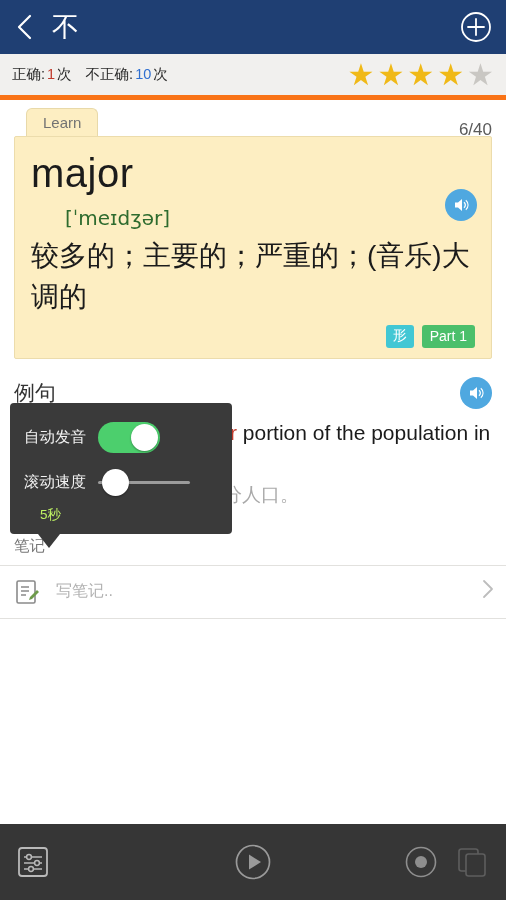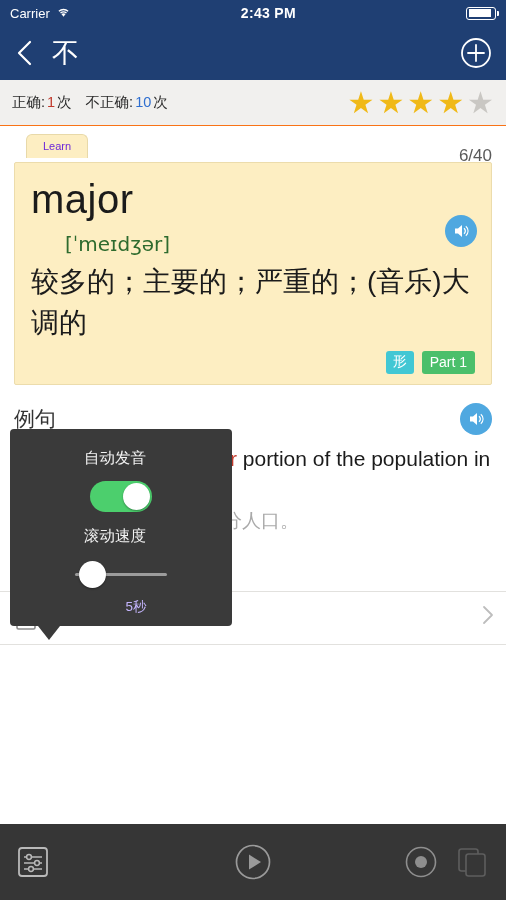--- a/index.html
+++ b/index.html
@@ -40,41 +40,41 @@
   .nav-title {
     position: absolute; left: 0; right: 0; text-align: center;
     font-size: 20px; font-weight: bold; letter-spacing: .4px;
     pointer-events: none;
   }
   .nav-right { margin-left: auto; display: flex; align-items: center; }
   .icon-btn { display: flex; align-items: center; justify-content: center; cursor: pointer; }
 
   
   .scorebar {
-    height: 46px; background: #f1f0ee; border-bottom: 1px solid #f97316;
+    height: 46px; background: #f1f0ee; border-bottom: 5px solid #f97316;
     display: flex; align-items: center; padding: 0 12px;
     font-size: 14.5px; color: #2b2b2b; gap: 7px;
   }
   .score-text { display: flex; align-items: baseline; gap: 2px; }
   .score-correct { color: #c0392b; }
   .score-wrong { color: #2f6fd0; }
   .sp { width: 10px; display: inline-block; }
   .stars { margin-left: auto; display: flex; gap: 3px; font-size: 30px; line-height: 1; }
   .star-on { color: #f0b917; }
   .star-off { color: #c9c7c3; }
 
   
   .content { position: relative; height: 744px; background: #ffffff; overflow: hidden; }
 
   .tabrow { position: relative; height: 36px; padding: 8px 14px 0 24px; }
   .learn-tab {
     position: absolute; left: 26px; top: 8px;
     background: #fdeec2; border: 1px solid #e8d9a9; border-bottom: none;
     border-radius: 6px 6px 0 0; padding: 5px 16px 6px;
-    font-size: 11px; color: #6d28d9;
+    font-size: 15px; color: #737373;
   }
   .progress {
     position: absolute; right: 14px; top: 20px;
     font-size: 17px; color: #5a5a5a;
   }
 
   .card {
     margin: 0 14px; background: #fdeec2; border: 1px solid #ecdcac;
     border-radius: 2px; padding: 14px 16px 10px; position: relative;
     min-height: 200px;
@@ -126,74 +126,58 @@
   .popover {
     position: absolute; left: 10px; top: 303px; width: 222px;
     background: #3a3a3a; border-radius: 4px; color: #ffffff;
     padding: 12px 0 10px;
   }
   .popover::after {
     content: ""; position: absolute; left: 28px; bottom: -14px;
     border-left: 11px solid transparent; border-right: 11px solid transparent;
     border-top: 14px solid #3a3a3a;
   }
-  .pop-row { display: flex; align-items: center; padding: 7px 14px; gap: 12px; flex-direction: column; }
+  .pop-row { display: flex; align-items: center; padding: 7px 14px; gap: 0; }
   .pop-label { font-size: 15.5px; color: #f2f2f2; width: 74px; }
   .switch {
     width: 62px; height: 31px; border-radius: 16px; position: relative; flex: none;
     cursor: pointer;
   }
   .switch.on { background: #4ccf6d; }
   .switch.off { background: #ffffff; border: 1px solid #d6d6d6; }
   .knob {
     position: absolute; top: 2px; width: 27px; height: 27px; border-radius: 50%;
     background: #ffffff; box-shadow: 0 1px 2px rgba(0,0,0,.35);
   }
   .switch.on .knob { right: 2px; }
   .switch.off .knob { left: 2px; background: #ffffff; border: 1px solid #e0e0e0; }
   .slider-wrap { position: relative; width: 92px; height: 30px; display: flex; align-items: center; cursor: pointer; }
   .slider-track { position: absolute; left: 0; right: 0; height: 3px; background: #9b9b9b; border-radius: 2px; }
   .slider-thumb {
     position: relative; width: 27px; height: 27px; border-radius: 50%;
     background: #ffffff; box-shadow: 0 1px 2px rgba(0,0,0,.4); left: 4px;
   }
-  .slider-value { text-align: center; font-size: 13.5px; color: #c4b5fd; margin-top: 2px; padding-left: 30px; }
+  .slider-value { text-align: left; font-size: 13.5px; color: #bef264; margin-top: 2px; padding-left: 30px; }
 
   
   .toolbar {
     position: absolute; left: 0; right: 0; bottom: 0; height: 76px;
     background: #363636; display: flex; align-items: center;
   }
   .tb-left { width: 33%; display: flex; align-items: center; padding-left: 16px; }
   .tb-center { width: 34%; display: flex; align-items: center; justify-content: center; }
   .tb-right { width: 33%; display: flex; align-items: center; justify-content: flex-end; gap: 18px; padding-right: 18px; }
   .tb-icon { cursor: pointer; display: flex; align-items: center; justify-content: center; }
   .tb-dim { opacity: .45; }
 </style>
 </head>
 <body>
 
 <div id="app">
 
-  <div class="statusbar">
-    <div class="sb-left">
-      <span>Carrier</span>
-      <span class="wifi-glyph">
-        <svg width="15" height="12" viewBox="0 0 15 12">
-            <path d="M7.5 10.7 L5.4 8.1 a3.4 3.4 0 0 1 4.2 0 Z" fill="#fff"></path>
-            <path d="M2.9 5.3 a6.8 6.8 0 0 1 9.2 0" stroke="#fff" stroke-width="1.4" fill="none"></path>
-            <path d="M4.5 7.1 a4.6 4.6 0 0 1 6 0" stroke="#fff" stroke-width="1.3" fill="none"></path>
-          </svg>
-      </span>
-    </div>
-    <div class="sb-time">2:43 PM</div>
-    <div class="battery">
-        <i></i>
-      </div>
-  </div>
 
   <div class="navbar">
     <div class="nav-left">
       <span class="icon-btn">
         <svg width="20" height="30" viewBox="0 0 20 30">
             <path d="M16 4 L5 15 L16 26" stroke="#fff" stroke-width="2.2" fill="none" stroke-linecap="round" stroke-linejoin="round"></path>
           </svg>
       </span>
       <span class="icon-btn" style="font-size:27px;line-height:1;">不</span>
     </div>

